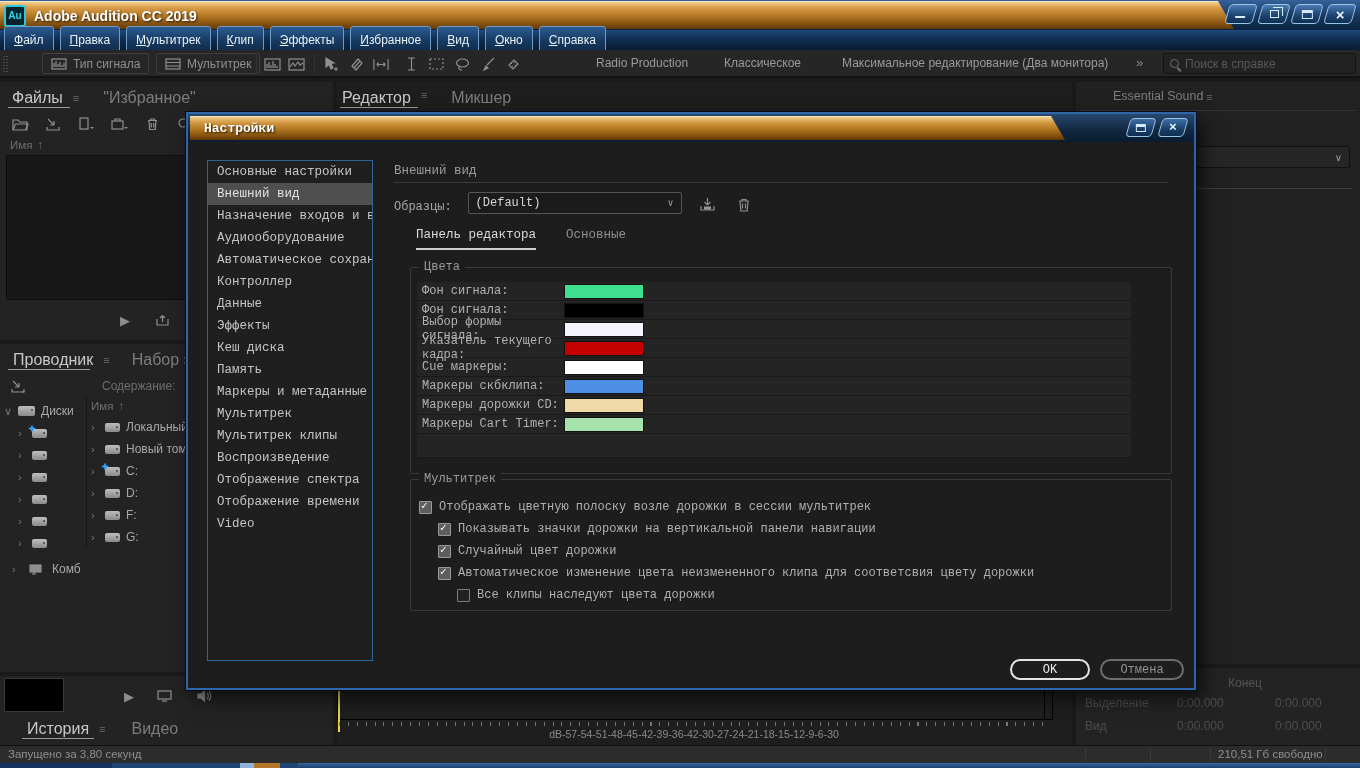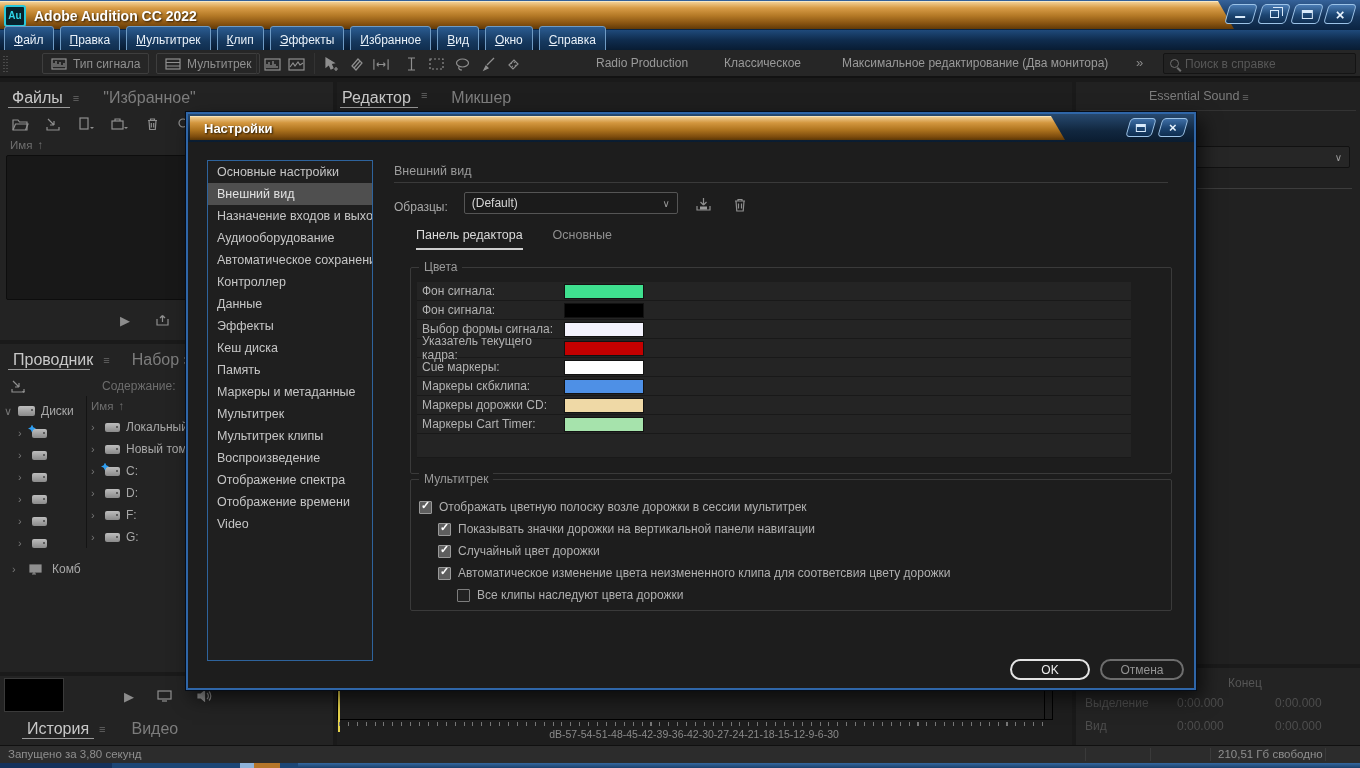--- a/index.html
+++ b/index.html
@@ -78,21 +78,21 @@
                 border-radius:50%; }
   .badge-star { position:absolute; left:-4px; top:-4px; width:8px; height:8px; background:#2f9ff2;
                 clip-path:polygon(50% 0,66% 34%,100% 50%,66% 66%,50% 100%,34% 66%,0 50%,34% 34%); }
   .tree-row,.drive-row { display:flex; align-items:center; gap:6px; height:22px; color:#a8a8a8;
                          font-size:12px; cursor:pointer; }
   .chev { color:#777; font-size:11px; width:8px; flex:none; }
   .meter-label { color:#8a8a8a; font-size:10.5px; }
 
   
   .dialog { position:absolute; left:186px; top:112px; width:1010px; height:578px; background:#1d1d1d;
-            border:2px solid #2f66a8; box-shadow:0 0 0 1px #060d18, 6px 8px 18px rgba(0,0,0,.65); z-index:50; }
+            border:2px solid #2f66a8; box-shadow:0 0 0 1px #060d18, 6px 8px 18px rgba(0,0,0,.65); z-index:50;font-family:Liberation Mono, monospace; }
   .dlg-titlebar { position:absolute; left:0; top:0; right:0; height:28px;
                   background:linear-gradient(180deg,#27496f 0%,#11273f 60%,#0a1c30 100%); }
   .dlg-band { position:absolute; left:2px; top:2px; height:24px; width:875px;
               background:linear-gradient(180deg,#f0cc90 0%,#d3973f 25%,#b0751f 55%,#7f4d0d 85%,#5d3705 100%);
               clip-path:polygon(0 0, calc(100% - 14px) 0, 100% 100%, 0 100%);
               display:flex; align-items:center; padding-left:14px; border-top:1px solid #f7e3b8; }
   .dlg-title { color:#fff; font-size:13px; font-weight:bold; text-shadow:1px 1px 2px rgba(0,0,0,.8); }
   .dlg-controls { position:absolute; right:8px; top:4px; display:flex; gap:6px; }
   .dlg-wbtn { width:26px; height:19px; transform:skewX(-16deg); border:1px solid #9cc3e8; border-radius:4px;
               background:linear-gradient(180deg,#3f6fa6 0%,#1b4370 55%,#0f2e50 100%);
@@ -147,21 +147,21 @@
 </head>
 <body>
 
 <div class="app">
 
   <div class="titlebar">
     <div class="title-band">
       <div class="au-logo">
           <span>Au</span>
         </div>
-      <span class="app-title">Adobe Audition CC 2022</span>
+      <span class="app-title">Adobe Audition CC 2019</span>
     </div>
     <div class="win-controls">
       <div class="win-btn">
           <span class="g g-min"></span>
         </div>
       <div class="win-btn">
           <span class="g g-restore"></span>
         </div>
       <div class="win-btn">
           <span class="g g-max"></span>
@@ -534,21 +534,21 @@
         <span class="meter-label">-15</span>
         <span class="meter-label">-12</span>
         <span class="meter-label">-9</span>
         <span class="meter-label">-6</span>
         <span class="meter-label">-3</span>
         <span class="meter-label">0</span>
       </div>
   </div>
 
   <div class="panel" style="left:1076px;top:82px;width:284px;height:582px;background:#212121;">
-    <div style="position:absolute;left:37px;top:7px;display:flex;gap:3px;align-items:flex-end;margin-left:36px;">
+    <div style="position:absolute;left:37px;top:7px;display:flex;gap:3px;align-items:flex-end;">
       <span class="ptab" style="font-size:12.5px;">Essential Sound</span>
       <span class="pgrip">≡</span>
     </div>
     <div style="position:absolute;left:4px;top:28px;right:4px;border-top:1px solid #333;"></div>
     <div class="select" style="position:absolute;left:10px;top:64px;width:264px;background:#262626;border-color:#111;">
       <span></span>
       <span class="chevd">∨</span>
     </div>
     <div style="position:absolute;left:10px;top:106px;right:8px;border-top:1px solid #3d3d3d;"></div>
   </div>

